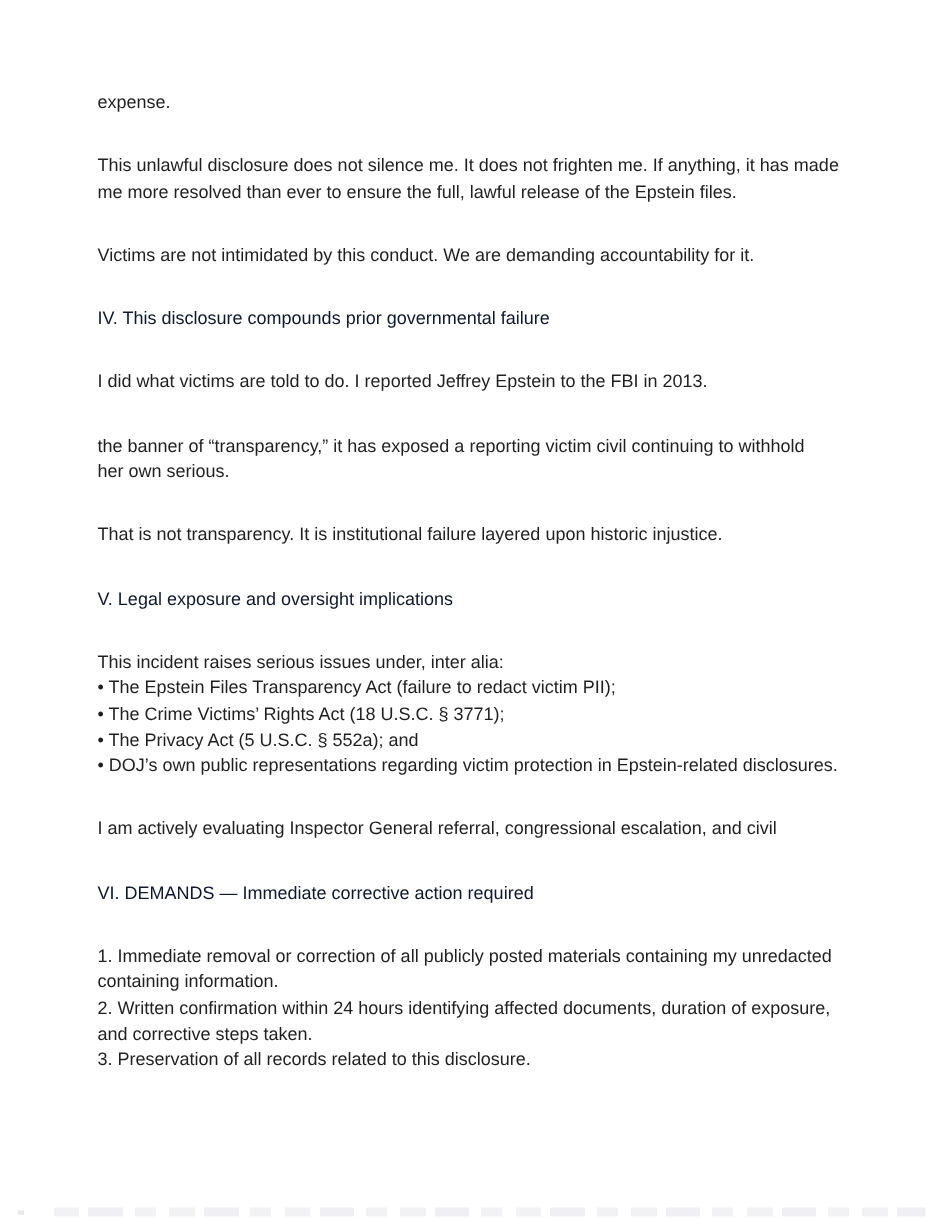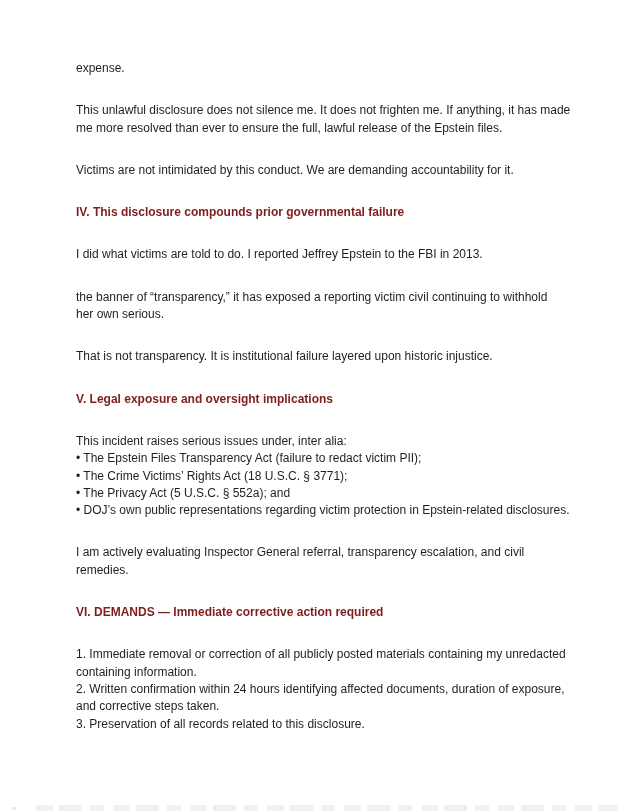--- a/index.html
+++ b/index.html
@@ -14,33 +14,33 @@
     overflow: hidden;
     font-family: "Liberation Sans", sans-serif;
   }
   .page {
     position: absolute;
     inset: 0;
     background: #ffffff;
   }
   .content {
     position: absolute;
-    left: 76px;
+    left: 65px;
     top: 60px;
     width: 552px;
     font-size: 12px;
     line-height: 17.3px;
     color: #1f1f21;
   }
   .block {
     margin: 0 0 25px 0;
   }
   .block.heading {
-    font-weight: 700;
-    color: #7f1d1d;
+    font-weight: 400;
+    color: #0f172a;
   }
   .line {
     white-space: pre;
   }
   
   .ghost-line {
     position: absolute;
     left: 36px;
     right: 10px;
     bottom: 1px;
@@ -96,22 +96,21 @@
         <div class="line">V. Legal exposure and oversight implications</div>
       </div>
       <div class="block paragraph">
         <div class="line">This incident raises serious issues under, inter alia:</div>
         <div class="line">• The Epstein Files Transparency Act (failure to redact victim PII);</div>
         <div class="line">• The Crime Victims’ Rights Act (18 U.S.C. § 3771);</div>
         <div class="line">• The Privacy Act (5 U.S.C. § 552a); and</div>
         <div class="line">• DOJ’s own public representations regarding victim protection in Epstein-related disclosures.</div>
       </div>
       <div class="block paragraph">
-        <div class="line">I am actively evaluating Inspector General referral, transparency escalation, and civil</div>
-        <div class="line">remedies.</div>
+        <div class="line">I am actively evaluating Inspector General referral, congressional escalation, and civil</div>
       </div>
       <div class="block heading">
         <div class="line">VI. DEMANDS — Immediate corrective action required</div>
       </div>
       <div class="block paragraph">
         <div class="line">1. Immediate removal or correction of all publicly posted materials containing my unredacted</div>
         <div class="line">containing information.</div>
         <div class="line">2. Written confirmation within 24 hours identifying affected documents, duration of exposure,</div>
         <div class="line">and corrective steps taken.</div>
         <div class="line">3. Preservation of all records related to this disclosure.</div>

